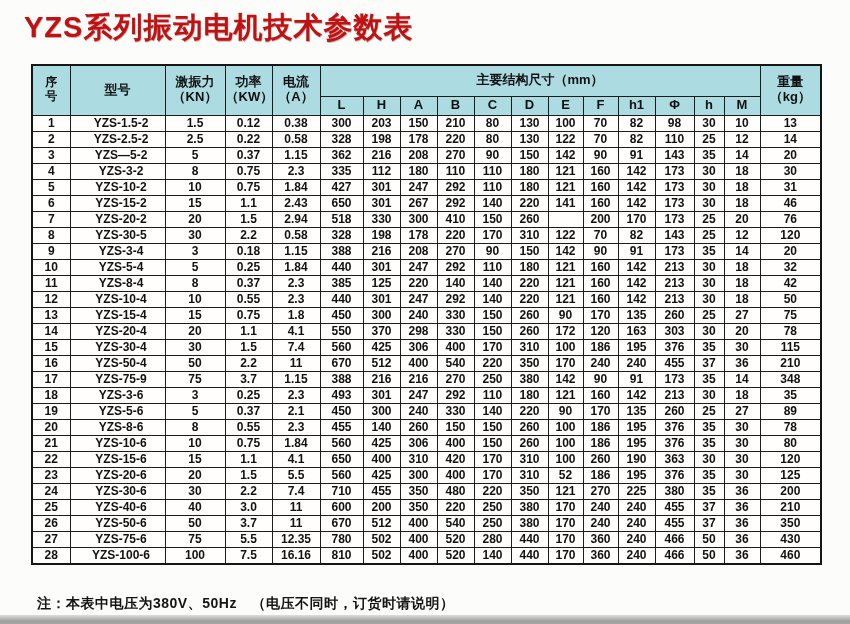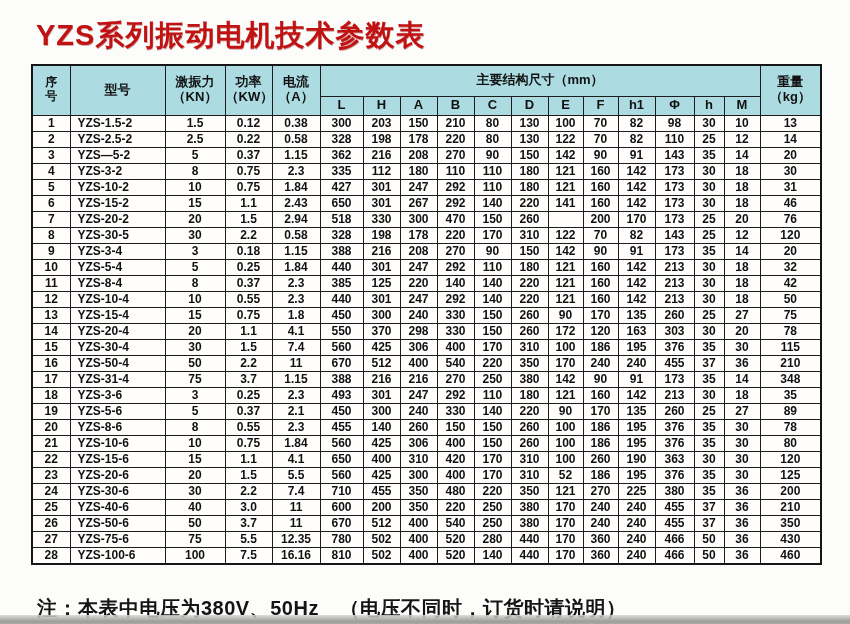--- a/index.html
+++ b/index.html
@@ -10,28 +10,27 @@
     overflow: hidden;
     position: relative;
   }
   .page {
     position: relative;
     width: 850px; height: 624px;
     background: #fcfcfa;
   }
   .title {
     position: absolute;
-    left: 36px; top: 8px;
+    left: 24px; top: 8px;
     font-size: 29px;
     font-weight: bold;
     letter-spacing: 1px;
     color: var(--title-red, #c01212);
     text-shadow: 0.5px 0.5px 0 rgba(120,0,0,0.35);
     white-space: nowrap;
-    margin-top: 8px;
   }
   .table-wrap {
     position: absolute;
     left: 31px; top: 64px;
   }
   table {
     border-collapse: collapse;
     table-layout: fixed;
     width: 789px;
     border: 2px solid #161616;
@@ -55,27 +54,27 @@
   thead tr.top-row th { height: 31px; }
   thead tr.dim-row th { height: 19px; font-size: 13px; }
   th.seq-h { font-size: 12px; }
   tbody td {
     font-size: 12px;
     height: 16px;
     line-height: 15px;
     background: #fffefc;
   }
   tbody td.model {
-    text-align: left;
+    text-align: center;
     padding-left: 7px;
   }
   .note {
     position: absolute;
     left: 37px; top: 595px;
-    font-size: 20px;
+    font-size: 14px;
     font-weight: bold;
     color: #141414;
     letter-spacing: 0.5px;
     white-space: nowrap;
   }
   .bottom-strip {
     position: absolute;
     left: 0; bottom: 0;
     width: 850px; height: 9px;
     background: linear-gradient(to bottom, #d8d8d6, #8d8d8b 70%, #9a9a98);
@@ -264,21 +263,21 @@
           </tr>
           <tr>
             <td>7</td>
             <td class="model">YZS-20-2</td>
             <td>20</td>
             <td>1.5</td>
             <td>2.94</td>
             <td>518</td>
             <td>330</td>
             <td>300</td>
-            <td>470</td>
+            <td>410</td>
             <td>150</td>
             <td>260</td>
             <td></td>
             <td>200</td>
             <td>170</td>
             <td>173</td>
             <td>25</td>
             <td>20</td>
             <td>76</td>
           </tr>
@@ -457,21 +456,21 @@
             <td>170</td>
             <td>240</td>
             <td>240</td>
             <td>455</td>
             <td>37</td>
             <td>36</td>
             <td>210</td>
           </tr>
           <tr>
             <td>17</td>
-            <td class="model">YZS-31-4</td>
+            <td class="model">YZS-75-9</td>
             <td>75</td>
             <td>3.7</td>
             <td>1.15</td>
             <td>388</td>
             <td>216</td>
             <td>216</td>
             <td>270</td>
             <td>250</td>
             <td>380</td>
             <td>142</td>

